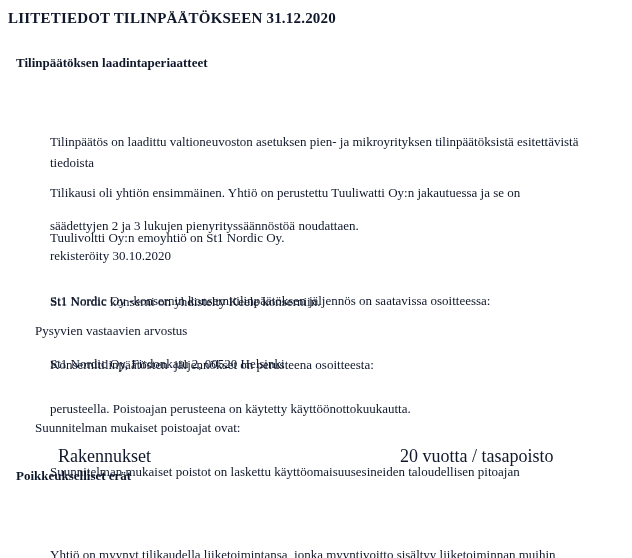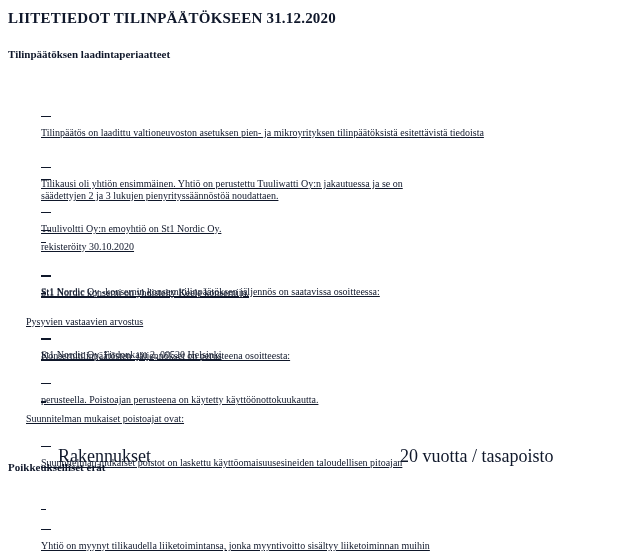--- a/index.html
+++ b/index.html
@@ -23,34 +23,33 @@
     margin: 0;
     font-size: 15px;
     font-weight: bold;
     line-height: 22px;
     letter-spacing: 0.2px;
     white-space: pre-wrap;
   }
   .heading {
     position: absolute;
     left: 8px;
-    margin: 0;
-    font-size: 11px;
+    margin: 8px;
+    font-size: 13px;
     font-weight: bold;
     line-height: 21px;
     white-space: pre-wrap;
     text-align: center;
   }
   .block {
     position: absolute;
-    margin: 1px;
-    font-size: 10px;
+    margin: 10px;
+    font-size: 13px;
     line-height: 21px;
     white-space: pre-wrap;
-    text-decoration: underline;
   }
   .indent-1 { left: 25px; }
   .indent-2 { left: 40px; }
   .dep-row {
     position: absolute;
     left: 40px;
     font-size: 18px;
     line-height: 21px;
     white-space: pre-wrap;
   }

